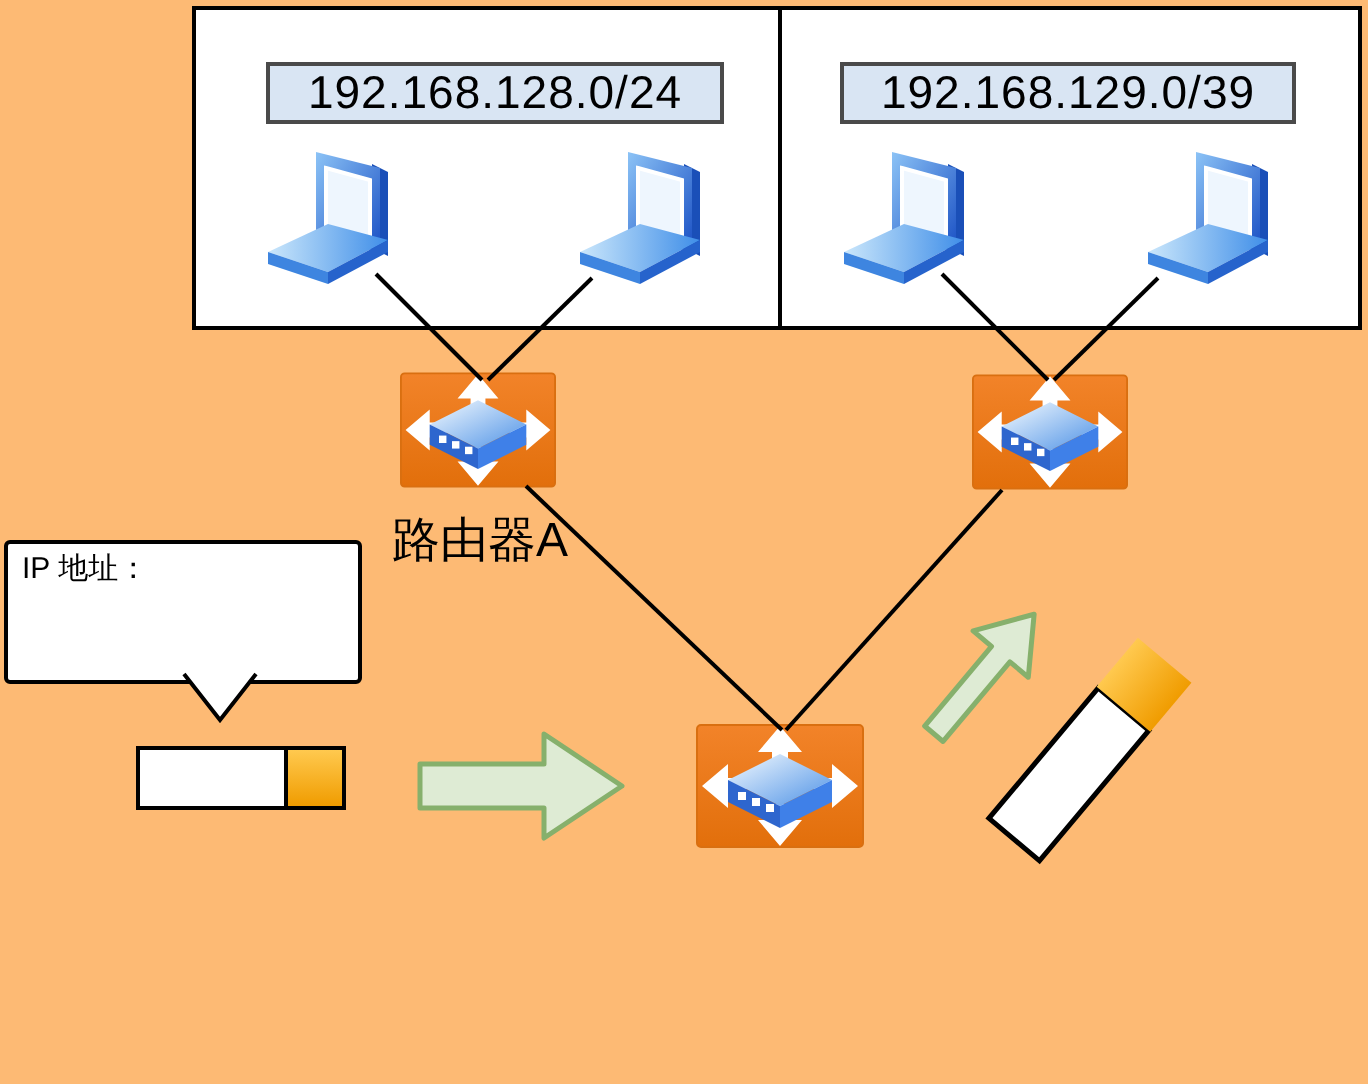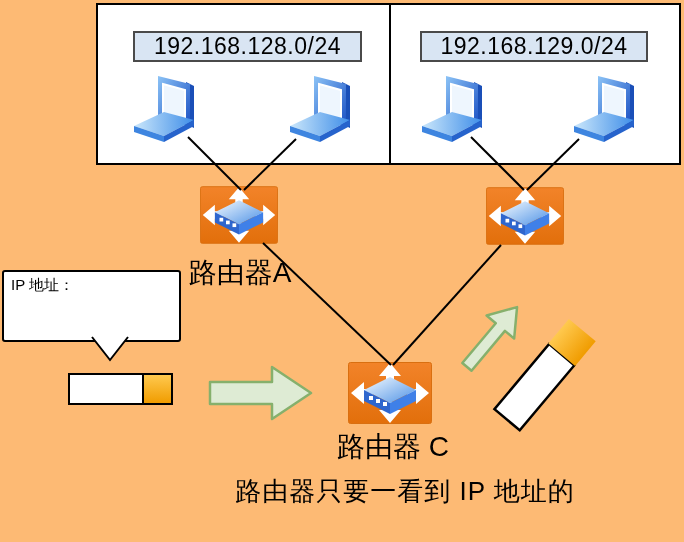--- a/index.html
+++ b/index.html
@@ -11,21 +11,21 @@
   .lan-box.a{left:96px;top:3px;width:295px;height:162px;}
   .lan-box.b{left:391px;top:3px;width:290px;height:162px;border-left:none;}
   .subnet-label{
     position:absolute;height:31px;box-sizing:border-box;background:#D9E5F3;
     border:2px solid #4a4a4a;font-size:23px;line-height:27px;text-align:center;
     letter-spacing:0.5px;
   }
   .subnet-label.a{left:133px;top:31px;width:229px;}
   .subnet-label.b{left:420px;top:31px;width:228px;}
   .icon{position:absolute;}
-  .router-label{position:absolute;font-size:28px;text-align:center;white-space:nowrap;}
+  .router-label{position:absolute;font-size:24px;text-align:center;white-space:nowrap;}
   .router-label.a{left:175px;top:254px;width:130px;}
   .router-label.b{left:459px;top:254px;width:130px;}
   .router-label.c{left:328px;top:428px;width:130px;}
   .callout{
     position:absolute;left:2px;top:270px;width:168px;height:66px;box-sizing:content-box;
     background:#fff;border:2px solid #000;border-radius:3px;
     padding:2px 0 0 7px;font-size:15px;line-height:1.45;white-space:nowrap;
   }
   .packet{
     position:absolute;left:68px;top:373px;width:101px;height:28px;
@@ -68,21 +68,21 @@
     </linearGradient>
   </defs>
 </svg>
 
 <div class="stage">
 
   <div class="lan-box a"></div>
   <div class="lan-box b"></div>
 
   <div class="subnet-label a">192.168.128.0/24</div>
-  <div class="subnet-label b">192.168.129.0/24</div>
+  <div class="subnet-label b">192.168.129.0/39</div>
 
   <svg class="icon" style="left:128px;top:72px" width="76" height="78" viewBox="0 0 76 78">
     <polygon points="58,10 66,14 66,56 58,52" fill="#1A4FB8"></polygon>
     <polygon points="30,4 62,12 62,54 30,46" fill="url(#gFrame)"></polygon>
     <polygon points="35,12 57,18 57,47 35,41" fill="#EEF6FE" stroke="#FFFFFF" stroke-width="2"></polygon>
     <polygon points="6,54 36,40 66,48 36,64" fill="url(#gBase)"></polygon>
     <polygon points="6,54 36,64 36,70 6,60" fill="#3E85E0"></polygon>
     <polygon points="36,64 66,48 66,54 36,70" fill="#2663CC"></polygon>
   </svg>
   <svg class="icon" style="left:284px;top:72px" width="76" height="78" viewBox="0 0 76 78">
@@ -144,32 +144,30 @@
     <polygon points="81,31 68,20 68,27 59,27 59,35 68,35 68,42" fill="#FFFFFF"></polygon>
     <polygon points="42,15 68,28 42,41 16,28" fill="url(#gTop)"></polygon>
     <polygon points="16,28 42,41 42,52 16,39" fill="#2E66CE"></polygon>
     <polygon points="68,28 42,41 42,52 68,39" fill="#3F80E8"></polygon>
     <rect x="21" y="34" width="4" height="4" fill="#FFFFFF"></rect>
     <rect x="28" y="37" width="4" height="4" fill="#FFFFFF"></rect>
     <rect x="35" y="40" width="4" height="4" fill="#FFFFFF"></rect>
   </svg>
 
   <div class="router-label a">路由器A</div>
-  <div class="router-label c">路由器 C</div>
 
   <div class="callout">
     <div>IP 地址：</div>
   </div>
 
   <div class="packet">
     <span class="gold"></span>
   </div>
 
   <div class="caption">
-    <div>路由器只要一看到 IP 地址的</div>
   </div>
 
   <svg class="overlay" width="684" height="542" viewBox="0 0 684 542">
     <g stroke="#000" stroke-width="2">
       <line x1="188" y1="137" x2="241" y2="190"></line>
       <line x1="296" y1="139" x2="244" y2="190"></line>
       <line x1="471" y1="137" x2="524" y2="190"></line>
       <line x1="579" y1="139" x2="527" y2="190"></line>
       <line x1="263" y1="243" x2="391" y2="365"></line>
       <line x1="501" y1="245" x2="393" y2="365"></line>

